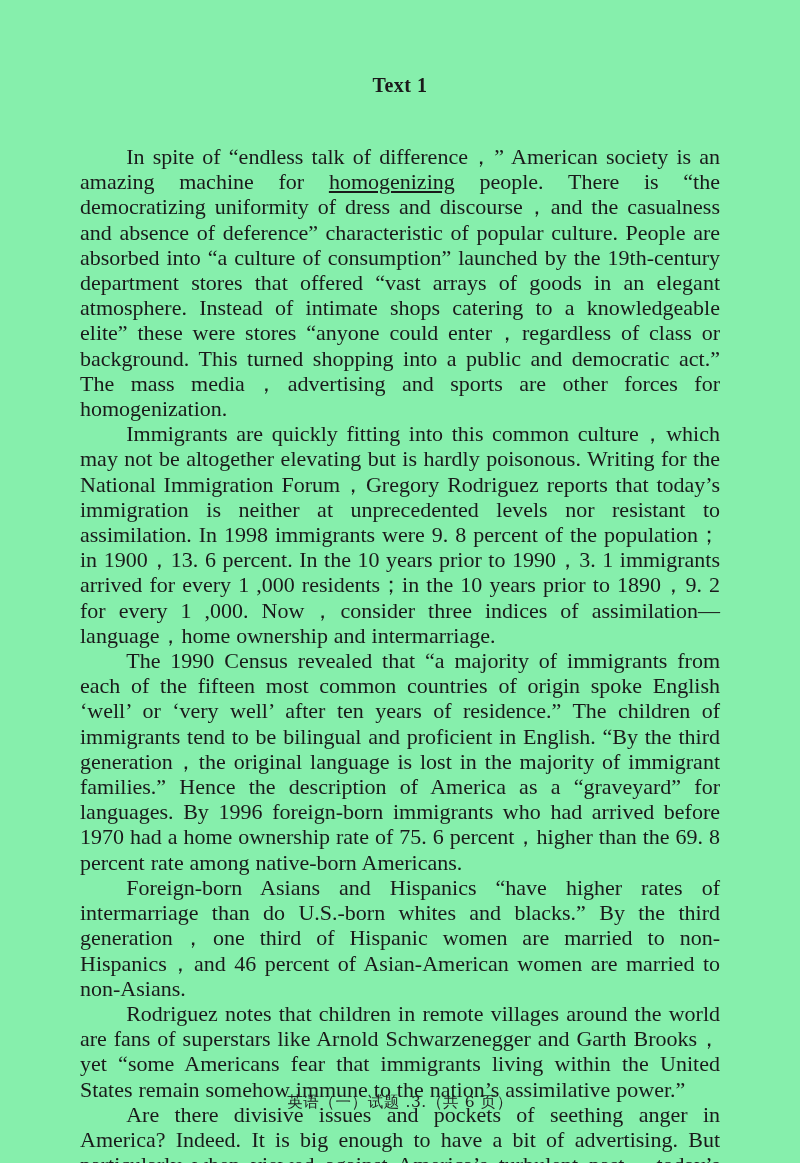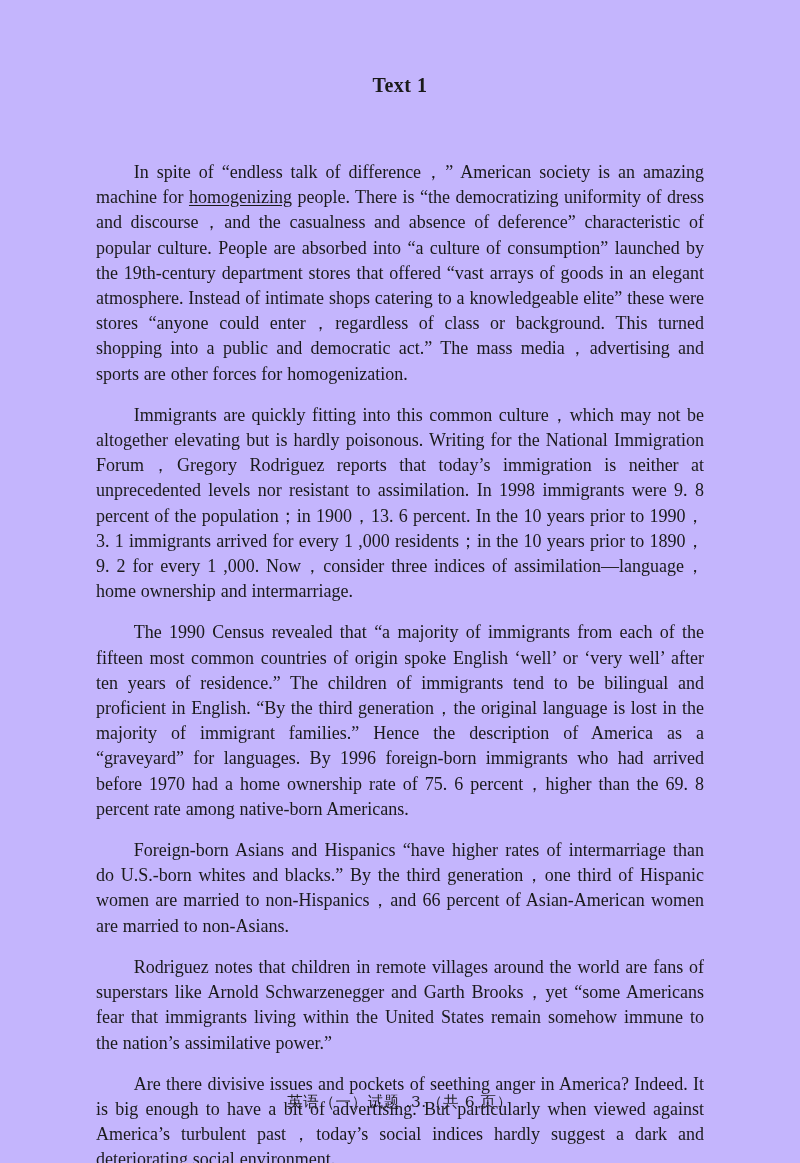--- a/index.html
+++ b/index.html
@@ -14,44 +14,44 @@
     font-family: "Liberation Serif", "DejaVu Serif", serif;
     color: #1a1a1a;
     overflow: hidden;
   }
   .page {
     position: absolute;
     left: 0;
     top: 0;
     width: 800px;
     height: 1163px;
-    background: #c4b5fd;
+    background: #86efac;
   }
   .doc-title {
     position: absolute;
     left: 0;
     top: 74px;
     width: 800px;
     text-align: center;
     font-size: 20px;
     font-weight: bold;
     letter-spacing: 0.5px;
   }
   .body-text {
     position: absolute;
     left: 80px;
     top: 144px;
     width: 640px;
   }
   .para {
-    margin: 16px;
+    margin: 0;
     text-indent: 2.1em;
     text-align: justify;
     text-justify: inter-word;
-    font-size: 18px;
+    font-size: 22px;
     line-height: 25.2px;
     word-spacing: 0.02em;
   }
   .underlined {
     text-decoration: underline;
     text-underline-offset: 2px;
   }
   .footer {
     position: absolute;
     left: 0;
@@ -70,21 +70,21 @@
 <body>
 
 <div class="page">
 
   <div class="doc-title">Text 1</div>
 
   <div class="body-text">
     <p class="para"><span>In spite of “endless talk of difference，” American society is an amazing machine for </span><span class="underlined">homogenizing</span><span> people. There is “the democratizing uniformity of dress and discourse，and the casualness and absence of deference” characteristic of popular culture. People are absorbed into “a culture of consumption” launched by the 19th-century department stores that offered “vast arrays of goods in an elegant atmosphere. Instead of intimate shops catering to a knowledgeable elite” these were stores “anyone could enter，regardless of class or background. This turned shopping into a public and democratic act.” The mass media，advertising and sports are other forces for homogenization.</span></p>
     <p class="para"><span>Immigrants are quickly fitting into this common culture，which may not be altogether elevating but is hardly poisonous. Writing for the National Immigration Forum，Gregory Rodriguez reports that today’s immigration is neither at unprecedented levels nor resistant to assimilation. In 1998 immigrants were 9. 8 percent of the population；in 1900，13. 6 percent. In the 10 years prior to 1990，3. 1 immigrants arrived for every 1 ,000 residents；in the 10 years prior to 1890，9. 2 for every 1 ,000. Now，consider three indices of assimilation—language，home ownership and intermarriage.</span></p>
     <p class="para"><span>The 1990 Census revealed that “a majority of immigrants from each of the fifteen most common countries of origin spoke English ‘well’ or ‘very well’ after ten years of residence.” The children of immigrants tend to be bilingual and proficient in English. “By the third generation，the original language is lost in the majority of immigrant families.” Hence the description of America as a “graveyard” for languages. By 1996 foreign-born immigrants who had arrived before 1970 had a home ownership rate of 75. 6 percent，higher than the 69. 8 percent rate among native-born Americans.</span></p>
-    <p class="para"><span>Foreign-born Asians and Hispanics “have higher rates of intermarriage than do U.S.-born whites and blacks.” By the third generation，one third of Hispanic women are married to non-Hispanics，and 66 percent of Asian-American women are married to non-Asians.</span></p>
+    <p class="para"><span>Foreign-born Asians and Hispanics “have higher rates of intermarriage than do U.S.-born whites and blacks.” By the third generation，one third of Hispanic women are married to non-Hispanics，and 46 percent of Asian-American women are married to non-Asians.</span></p>
     <p class="para"><span>Rodriguez notes that children in remote villages around the world are fans of superstars like Arnold Schwarzenegger and Garth Brooks，yet “some Americans fear that immigrants living within the United States remain somehow immune to the nation’s assimilative power.”</span></p>
     <p class="para"><span>Are there divisive issues and pockets of seething anger in America? Indeed. It is big enough to have a bit of advertising. But particularly when viewed against America’s turbulent past，today’s social indices hardly suggest a dark and deteriorating social environment.</span></p>
   </div>
 
   <div class="footer">
     <span class="cn">英语（一）试题  .3.（共 6 页）</span>
   </div>
 
 </div>
 

